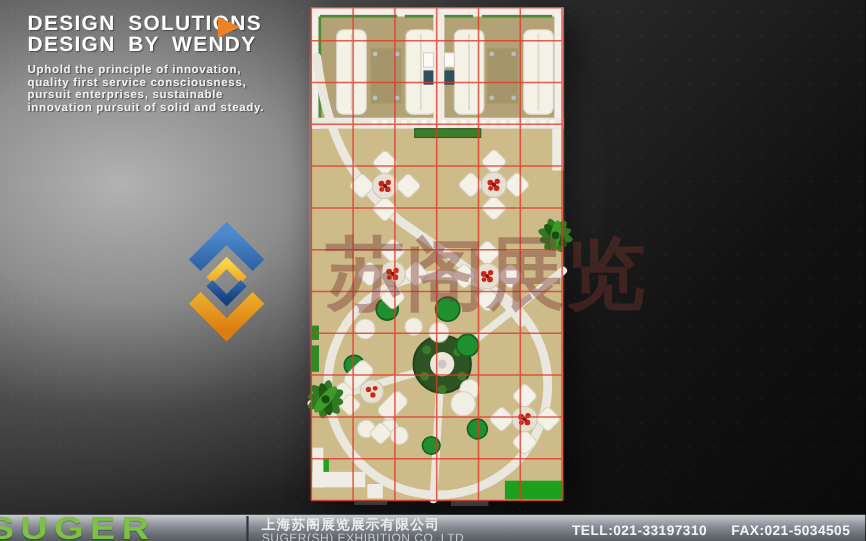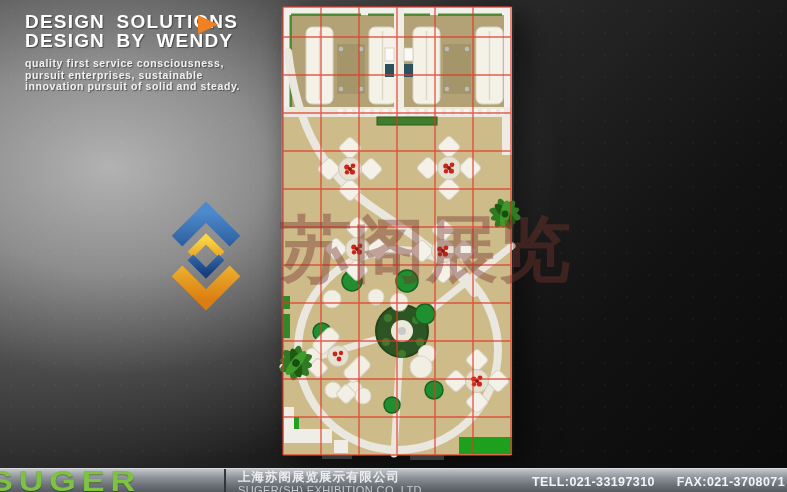--- a/index.html
+++ b/index.html
@@ -20,56 +20,57 @@
   .title{font-size:19px;font-weight:800;letter-spacing:1.2px;word-spacing:5px;line-height:19px;
          text-shadow:1px 1px 1px rgba(30,30,30,.55);}
   .arrow{position:absolute;left:172px;top:3px;}
   .desc{margin-top:8px;font-size:10.5px;font-weight:600;letter-spacing:.6px;line-height:11.6px;
         color:#f2f2f2;text-shadow:1px 1px 1px rgba(40,40,40,.6);}
   
   .plan-shadow{position:absolute;left:281px;top:6px;width:233px;height:450px;
                box-shadow:10px 10px 28px rgba(0,0,0,.55);z-index:1;}
   svg.plan{position:absolute;left:0;top:0;z-index:2;}
   
-  .wm-cn{position:absolute;left:280px;top:213px;z-index:3;font-size:72px;font-weight:bold;
+  .wm-cn{position:absolute;left:296px;top:213px;z-index:3;font-size:72px;font-weight:bold;
          line-height:72px;letter-spacing:1px;color:rgba(118,52,46,0.42);
          font-family:"DejaVu Sans", sans-serif;white-space:nowrap;pointer-events:none;}
   .wm-en{position:absolute;left:286px;top:259px;z-index:3;font-size:30px;font-weight:bold;
          letter-spacing:4.5px;color:rgba(118,146,178,0.48);transform:scaleX(1.0);
          white-space:nowrap;pointer-events:none;}
   
   .footer{position:absolute;left:0;right:0;top:468px;height:24px;z-index:6;overflow:hidden;
           background:linear-gradient(#c3c7cb 0%,#8f949a 35%,#6a6f75 70%,#53585e 100%);
           border-top:1px solid #d8dcdf;}
   .brand{position:absolute;left:-10px;top:-4px;font-size:29px;font-weight:bold;color:#7dc242;
          letter-spacing:5px;transform:scaleX(1.18);transform-origin:0 50%;
          text-shadow:0 1px 1px rgba(0,0,0,.35);}
   .fdivider{position:absolute;left:224px;top:0;width:2px;height:24px;background:#32363a;}
   .company{position:absolute;left:238px;top:2px;line-height:13px;}
   .company .cn{font-size:12.5px;font-weight:bold;color:#ececec;
                font-family:Liberation Serif, serif;letter-spacing:1px;}
   .company .en{font-size:11px;color:#c6cacd;letter-spacing:.4px;}
-  .contacts{position:absolute;right:2px;top:6px;display:flex;gap:22px;
+  .contacts{position:absolute;right:14px;top:6px;display:flex;gap:22px;
             font-size:12.5px;font-weight:bold;color:#f2f5f8;letter-spacing:.4px;}
 </style>
 </head>
 <body>
 
 <div class="stage">
   <div class="pattern"></div>
 
   <div class="header">
     <div class="title">
       <div>DESIGN SOLUTIONS</div>
       <div>DESIGN BY WENDY</div>
       <svg class="arrow" width="22" height="19">
         <polygon points="1,0 21,9.5 1,19" fill="#f08122"></polygon>
       </svg>
     </div>
     <div class="desc">
+      <div>Uphold the principle of innovation,</div>
       <div>quality first service consciousness,</div>
       <div>pursuit enterprises, sustainable</div>
       <div>innovation pursuit of solid and steady.</div>
     </div>
   </div>
 
   <div class="plan-shadow"></div>
 
   <svg class="plan" width="787" height="492" viewBox="0 0 787 492">
     <defs>
@@ -265,16 +266,16 @@
 
   <div class="footer">
     <div class="brand">SUGER</div>
     <div class="fdivider"></div>
     <div class="company">
       <div class="cn">上海苏阁展览展示有限公司</div>
       <div class="en">SUGER(SH) EXHIBITION CO.,LTD</div>
     </div>
     <div class="contacts">
       <span>TELL:021-33197310</span>
-      <span>FAX:021-3708071</span>
+      <span>FAX:021-5034505</span>
     </div>
   </div>
 </div>
 
 </body></html>

